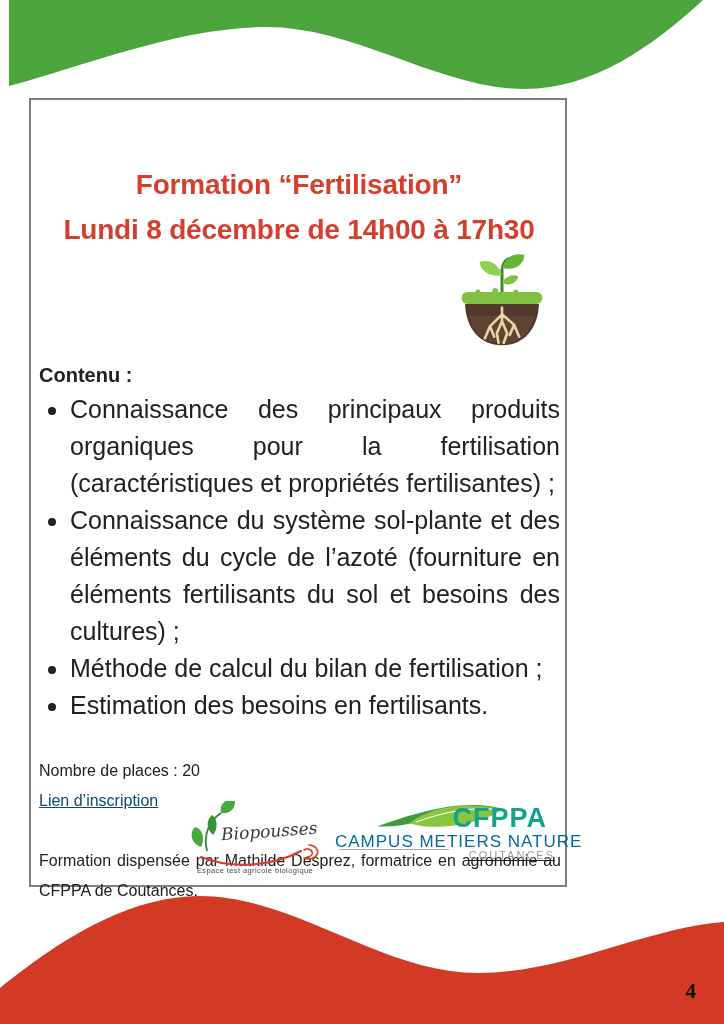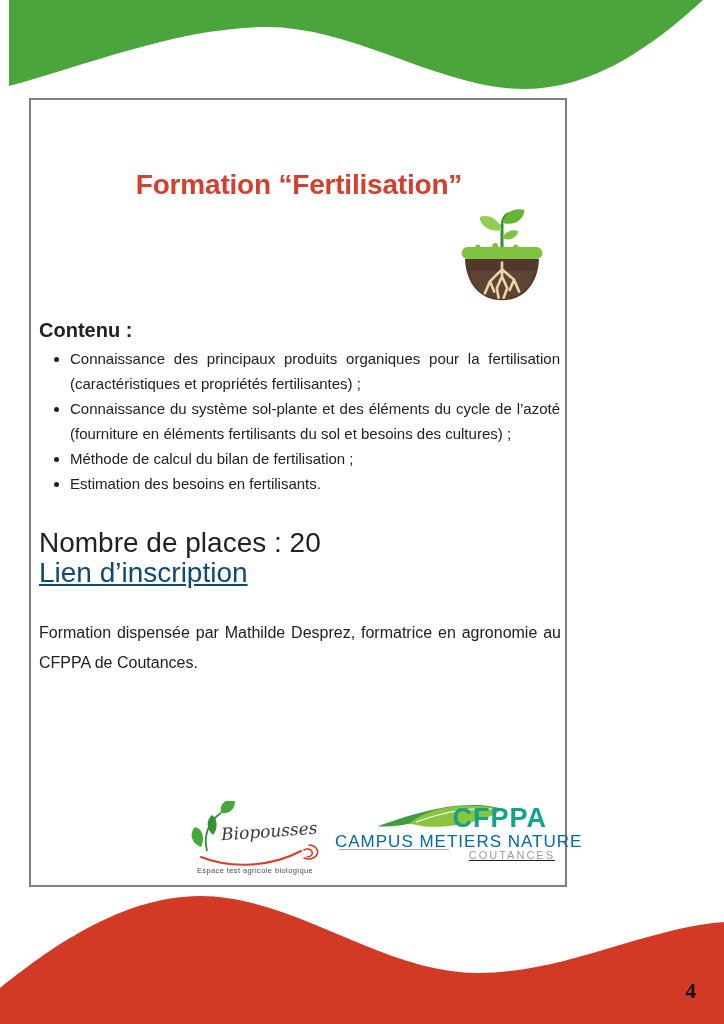--- a/index.html
+++ b/index.html
@@ -23,24 +23,24 @@
     letter-spacing:-0.2px;
   }
 
   .plant-row { height:100px; display:flex; justify-content:flex-end;
     padding-right:16px; margin-top:2px; }
 
   .contenu-heading { margin-top:10px; font-size:20px; font-weight:bold; padding-left:2px; }
 
   ul.content-list { margin:4px 0 0; padding-left:33px; }
   ul.content-list li {
-    font-size:15px; line-height:25px; text-align:justify; padding-right:1px;
+    font-size:25px; line-height:37px; text-align:justify; padding-right:1px;
   }
 
-  .details { margin-top:32px; font-size:28px; line-height:30px; padding-left:2px; }
+  .details { margin-top:32px; font-size:16px; line-height:30px; padding-left:2px; }
   .details a.inscription-link { color:#0c4a6e; text-decoration:underline; cursor:pointer; }
 
   .trainer { margin:30px 0 0; font-size:16px; line-height:30px; text-align:justify; padding-left:2px; }
 
   .logos { position:absolute; right:8px; bottom:10px; display:flex;
     align-items:flex-end; gap:16px; }
 
   
   .bp-logo { position:relative; width:128px; height:74px; }
   .bp-logo svg { position:absolute; left:0; top:0; }
@@ -87,20 +87,21 @@
   <svg class="wave wave-bottom" width="724" height="140" viewBox="0 0 724 140" aria-hidden="true">
     <path d="M0,104 C45,68 120,12 200,12 C295,12 382,89 478,89 C565,89 645,44 724,38 L724,140 L0,140 Z" fill="#d23a26"></path>
   </svg>
 
   <div class="page-number">4</div>
 
   <div class="content-box">
 
     <h1 class="title">
       <span>Formation “Fertilisation”</span><br>
+      <span>Lundi 8 décembre de 14h00 à 17h30</span>
     </h1>
 
     <div class="plant-row">
       <svg width="86" height="100" viewBox="0 0 100 116" aria-hidden="true">
 
         <path d="M50,46 C50,36 50,26 50,18" stroke="#3c8a2e" stroke-width="3.5" fill="none" stroke-linecap="round"></path>
         <path d="M50,18 C50,12 52,8 57,5" stroke="#3c8a2e" stroke-width="2.5" fill="none" stroke-linecap="round"></path>
         <path d="M51,16 C53,4 64,-2 76,1 C76,12 64,20 51,16 Z" fill="#62b535"></path>
         <path d="M50,24 C45,10 34,6 24,9 C24,20 38,28 50,24 Z" fill="#8ed054"></path>
         <path d="M50,33 C55,25 63,23 69,26 C67,34 57,38 50,33 Z" fill="#7fc241"></path>

